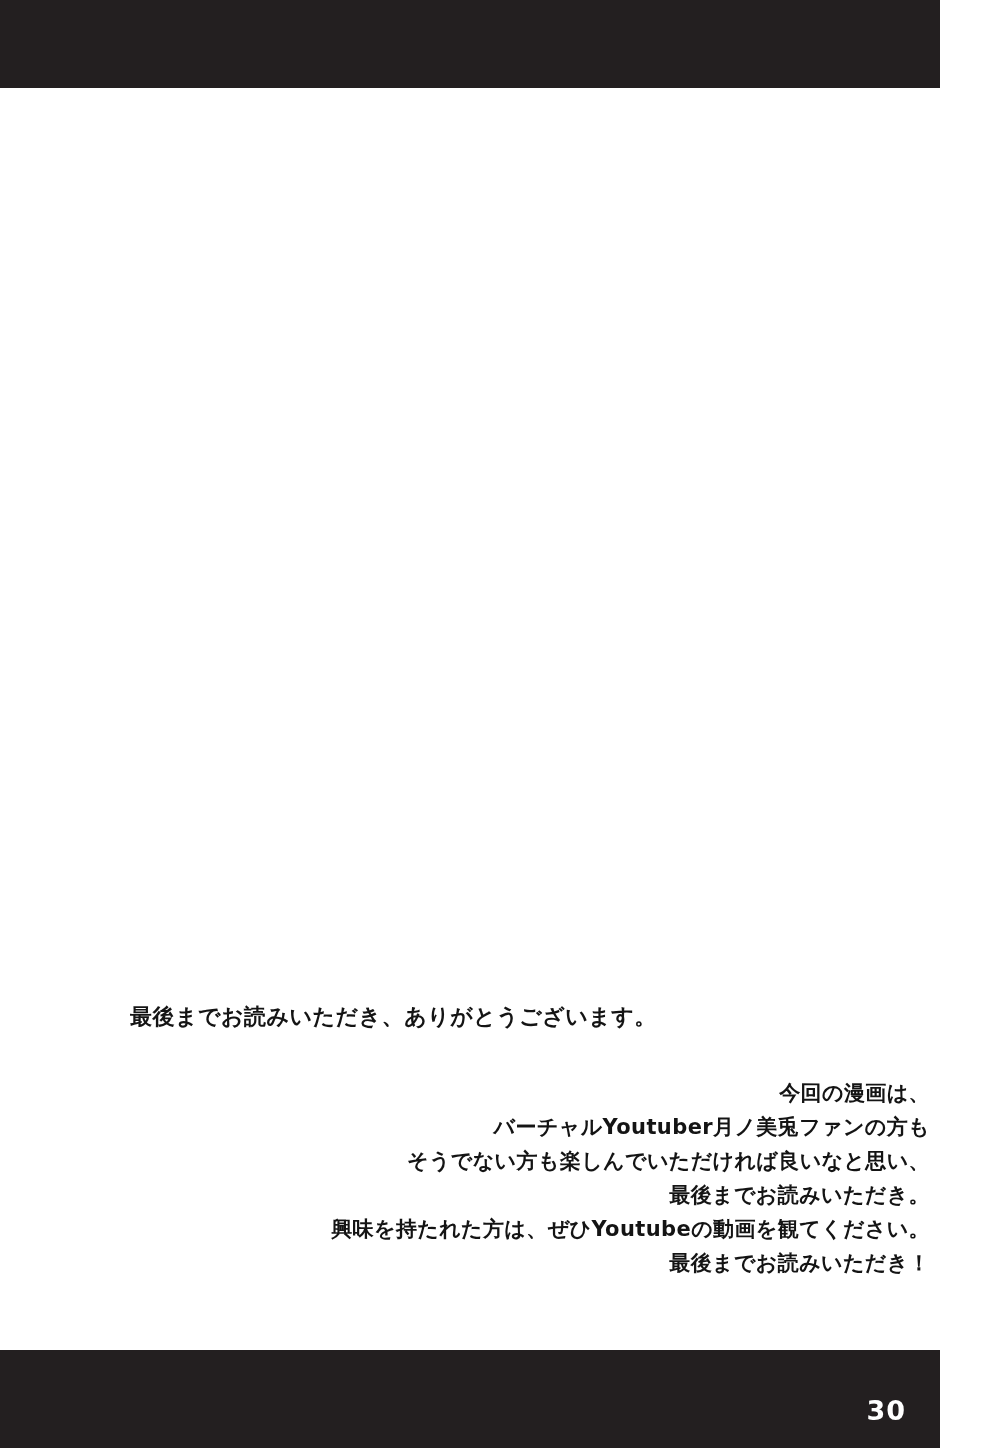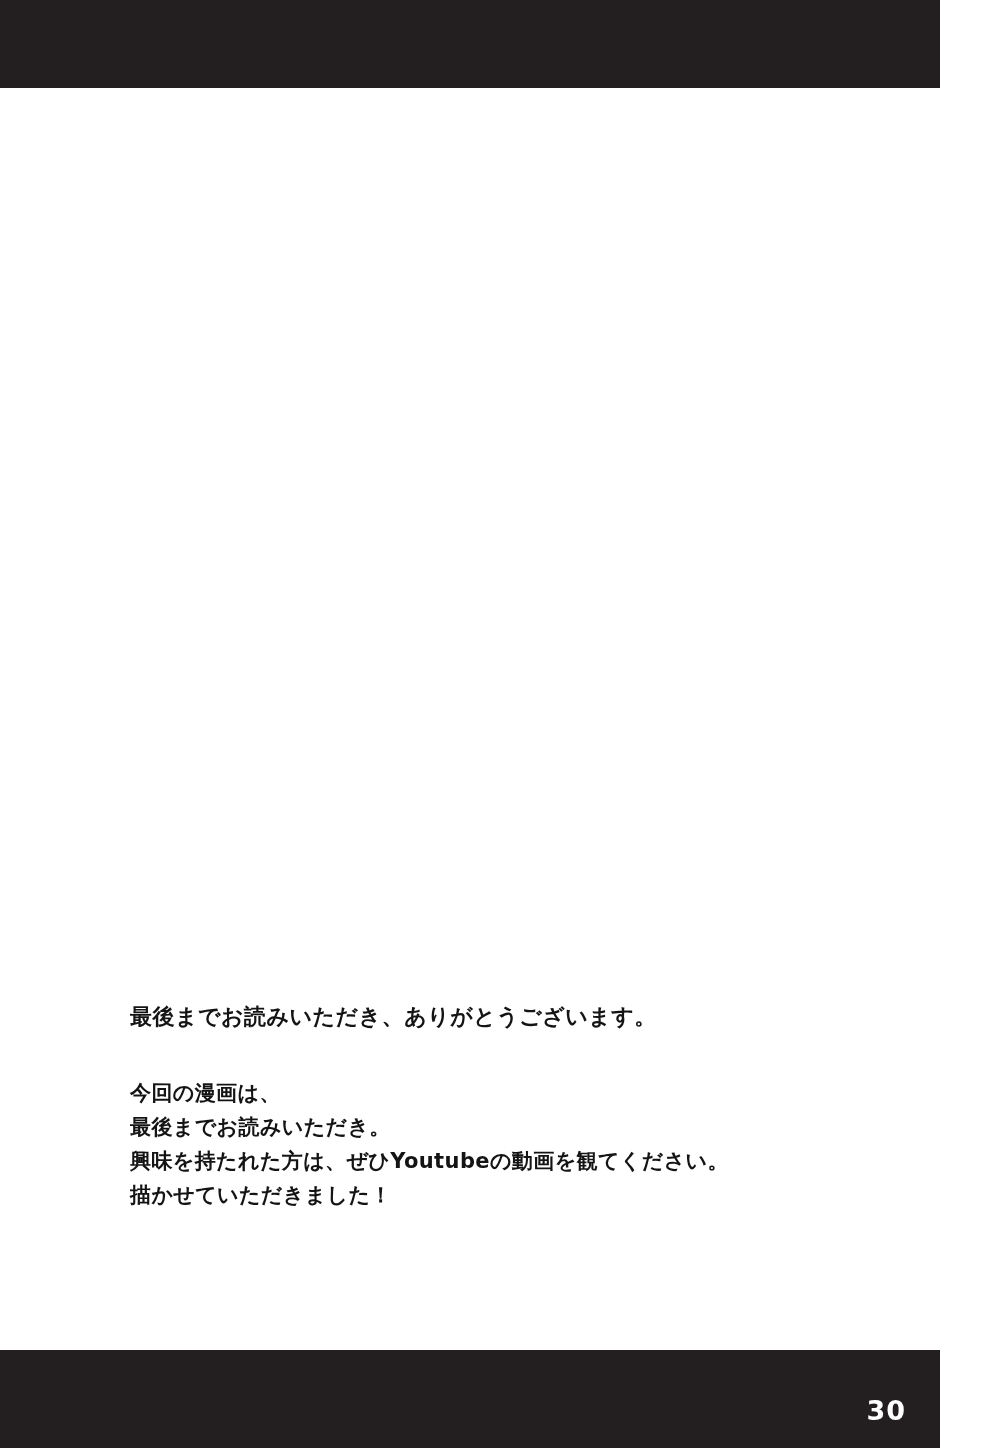--- a/index.html
+++ b/index.html
@@ -51,20 +51,21 @@
     font-family: "DejaVu Sans", sans-serif;
     font-weight: bold;
     font-size: 21px;
     line-height: 34px;
     color: #141414;
     letter-spacing: 0.4px;
   }
   .afterword-body p {
     margin: 0;
     white-space: nowrap;
+    text-align: right;
   }
   .page-number {
     position: absolute;
     right: 34px;
     bottom: 22px;
     font-family: "DejaVu Sans", sans-serif;
     font-weight: bold;
     font-size: 27px;
     color: #ffffff;
     letter-spacing: 1px;
@@ -74,23 +75,25 @@
 <body>
 
 <div class="page">
 
   <div class="band-top"></div>
 
   <div class="content">
     <div class="afterword-heading">最後までお読みいただき、ありがとうございます。</div>
     <div class="afterword-body">
       <p>今回の漫画は、</p>
+      <p>バーチャルYoutuber月ノ美兎ファンの方も</p>
+      <p>そうでない方も楽しんでいただければ良いなと思い、</p>
       <p>最後までお読みいただき。</p>
       <p>興味を持たれた方は、ぜひYoutubeの動画を観てください。</p>
-      <p>描かせていただきました！</p>
+      <p>最後までお読みいただき！</p>
     </div>
   </div>
 
   <div class="band-bottom"></div>
 
   <div class="page-number">30</div>
 
 </div>
 
 </body></html>

